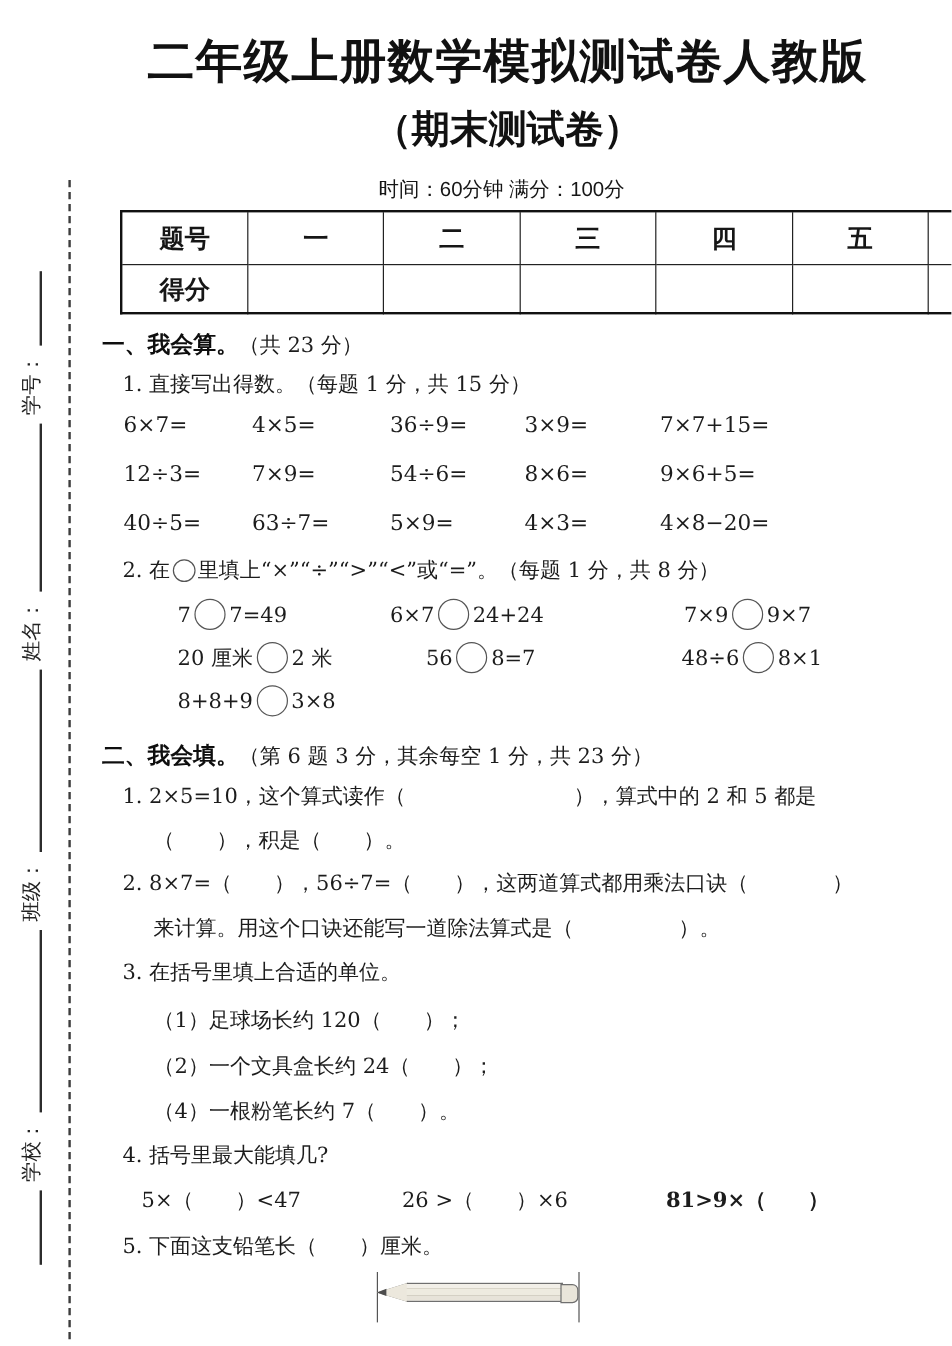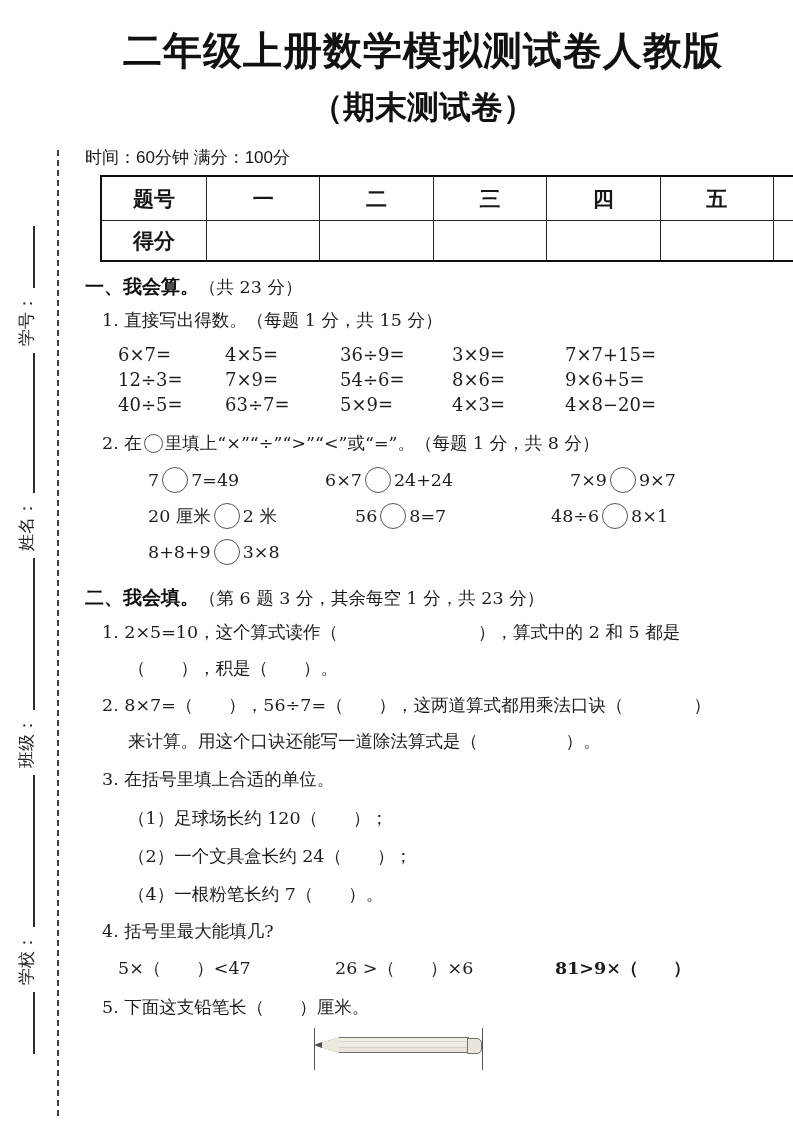--- a/index.html
+++ b/index.html
@@ -16,43 +16,43 @@
     font-family:"Liberation Sans", sans-serif; font-size:17px; color:#222; white-space:nowrap;
   }
   .ul { display:inline-block; border-bottom:2px solid #2c2c2c; height:15px; }
   .ul-s { width:62px; } .ul-m { width:140px; } .ul-l { width:152px; }
   
   .main { position:absolute; left:85px; top:0; width:676px; }
   .title { margin-top:24px; text-align:center; font-family:"Liberation Sans",sans-serif;
            font-weight:bold; font-size:39px; letter-spacing:1px; color:#111; }
   .subtitle { margin-top:8px; text-align:center; font-family:Liberation Serif, serif;
               font-weight:bold; font-size:32px; color:#111; }
-  .meta { text-align:left; font-size:17px; margin:16px 10px 6px 0;
+  .meta { text-align:center; font-size:17px; margin:16px 10px 6px 0;
           font-family:"Liberation Sans",sans-serif; color:#161616; }
   
   table.score { border-collapse:collapse; width:764px; margin-left:15px; border:2.5px solid #111;
                 font-family:"Liberation Sans",sans-serif; }
   table.score td { border:1.5px solid #222; text-align:center; font-size:21px; font-weight:600; color:#161616; }
   table.score tr.r1 td { height:41px; }
   table.score tr.r2 td { height:37px; }
   td.c0 { width:102px; } td.c6 { width:86px; }
   
   .sec-head { margin:12px 0 0 0; font-size:19px; }
   .sec-head .b { font-family:"Liberation Sans",sans-serif; font-weight:bold; color:#0e0e0e; }
   .sec-head .n { font-size:17.5px; }
   .q-label { margin:8px 0 0 17px; font-size:17.5px; }
-  .problems { margin:12px 0 0 33px; display:grid; grid-template-columns:107px 115px 112px 113px 1fr;
-              row-gap:4px; font-size:18px; }
+  .problems { margin:12px 0 0 18px; display:grid; grid-template-columns:107px 115px 112px 113px 1fr;
+              row-gap:20px; font-size:18px; }
   .circ { display:inline-block; width:24px; height:24px; border:1.3px solid #555;
           border-radius:50%; vertical-align:-7px; margin:0 3px; }
   .circ-sm { width:17px; height:17px; vertical-align:-4px; margin:0 2px; }
   .q2row { position:relative; height:36px; }
   .q2item { position:absolute; top:2px; white-space:nowrap; font-size:17.5px; }
   .p1 { left:45px;margin-left:18px; } .r1p2 { left:240px; } .r1p3 { left:485px; }
-  .r2p2 { left:270px; } .r2p3 { left:466px; } .r3p2 { left:245px; }
+  .r2p2 { left:270px; } .r2p3 { left:483px; } .r3p2 { left:245px; }
   .fill-line { margin:9px 0 0 17px; font-size:17.5px; line-height:25px; }
   .fill-cont { margin:11px 0 0 43px; font-size:17.5px; }
   .sub-item  { margin:14px 0 0 43px; font-size:17.5px; }
   .q4row { position:relative; height:32px; margin-top:10px; }
   .q4item { position:absolute; top:2px; font-size:17.5px; white-space:nowrap; }
   .q4a { left:33px; } .q4b { left:250px; } .q4c { left:470px;font-weight:bold; }
   
   .graphic { position:relative; height:92px; margin-top:8px; }
   .guide { position:absolute; top:0; height:42px; width:0; border-left:1.2px solid #555; }
   .g-left { left:229px; } .g-right { left:397px; }

